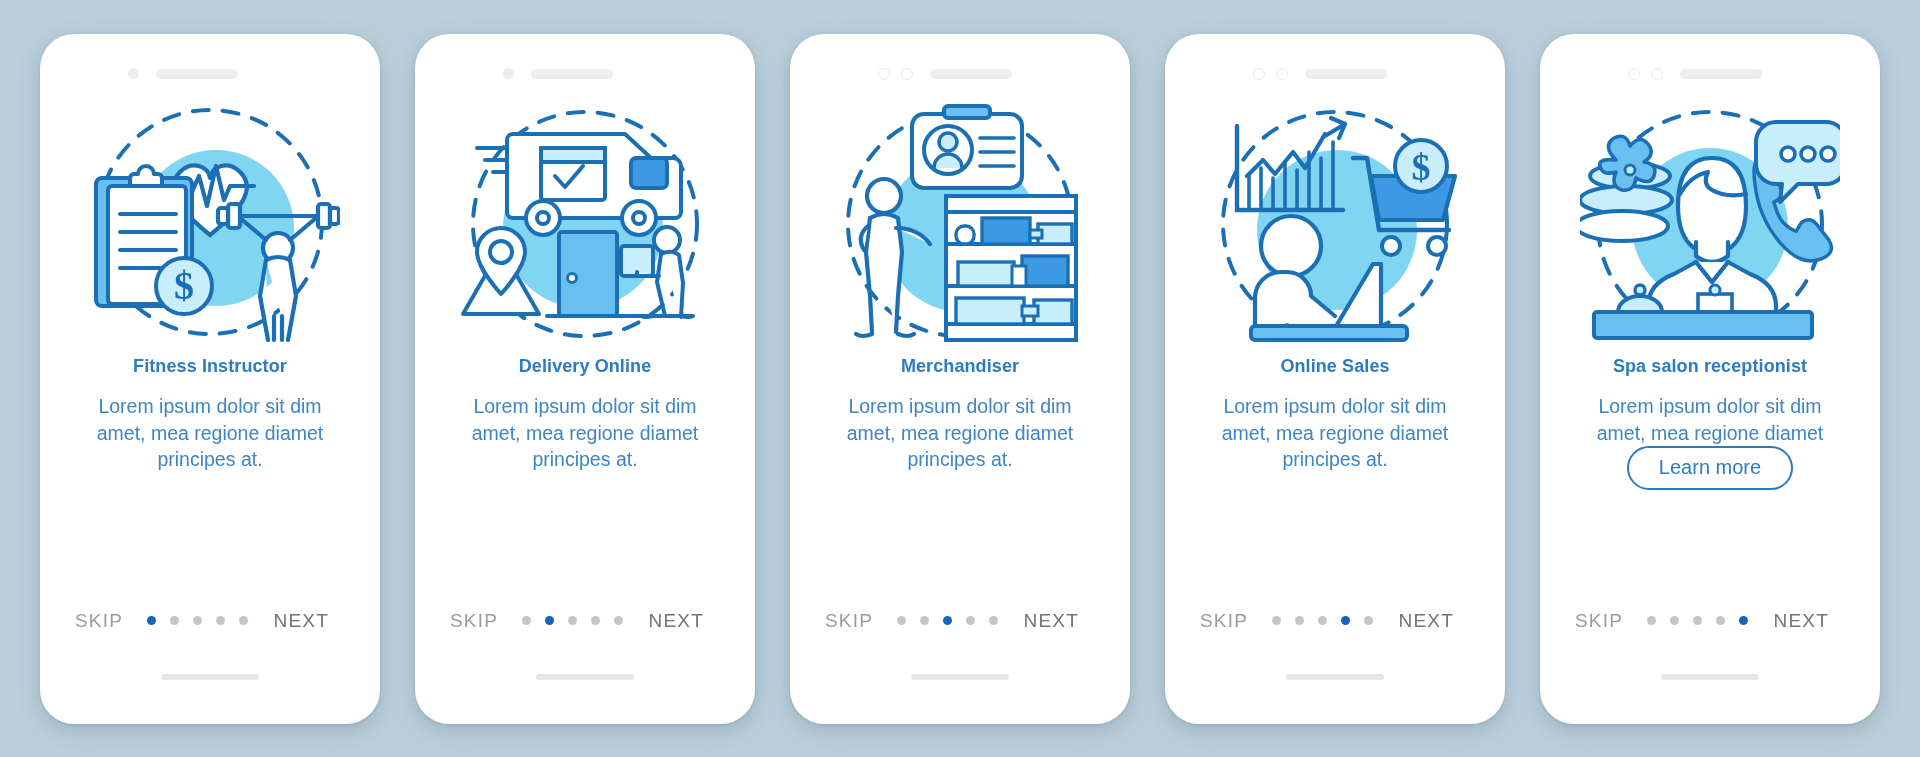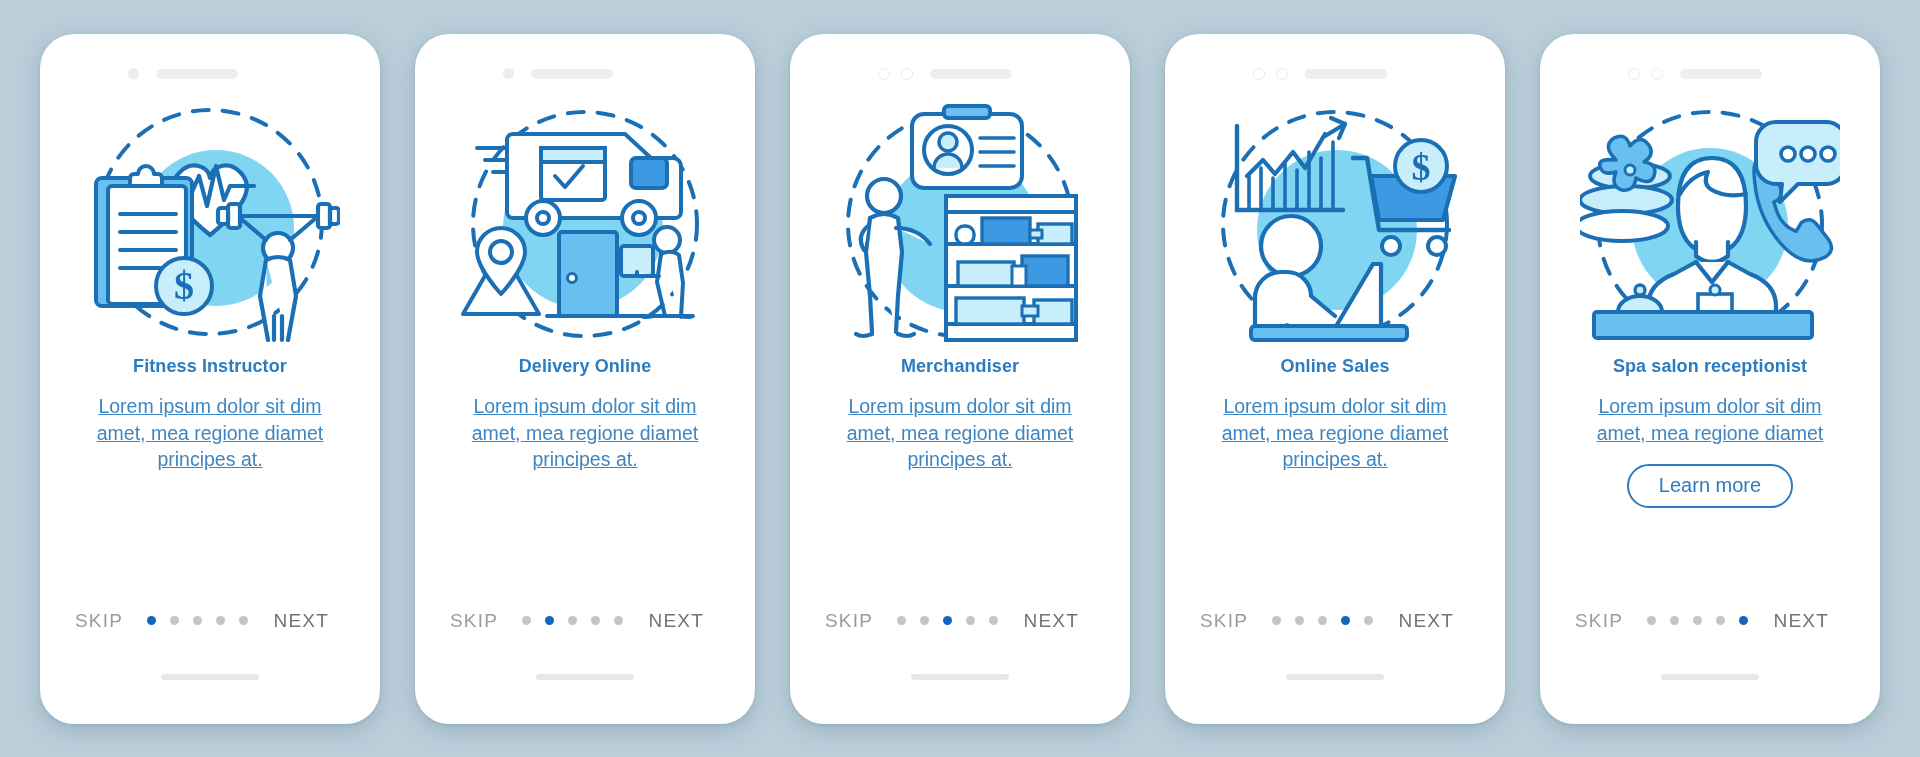--- a/index.html
+++ b/index.html
@@ -74,24 +74,22 @@
     letter-spacing: .1px;
     width: 290px;
   }
   .body {
     margin-top: 16px;
     width: 262px;
     font-size: 19.5px;
     line-height: 1.34;
     color: #3d86c3;
     text-align: center;
-    text-decoration: underline;
   }
   .learn {
-    margin-top: 18px;
     padding: 9px 30px 11px;
     border: 2.2px solid #2b7cc0;
     border-radius: 28px;
     color: #2b7cc0;
     font-size: 20px;
     background: transparent;
     cursor: pointer;
     font-family: inherit;
     line-height: 1;
   }

